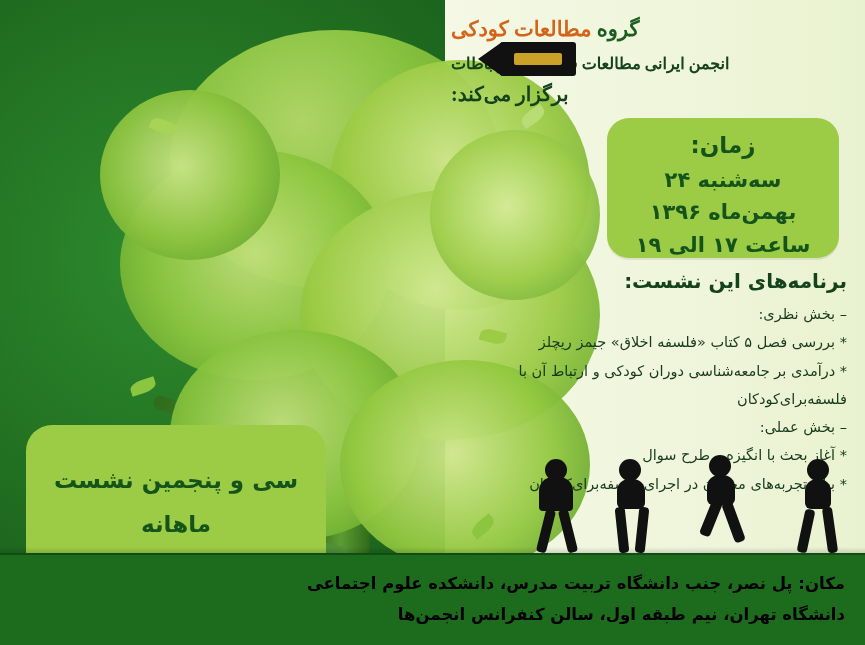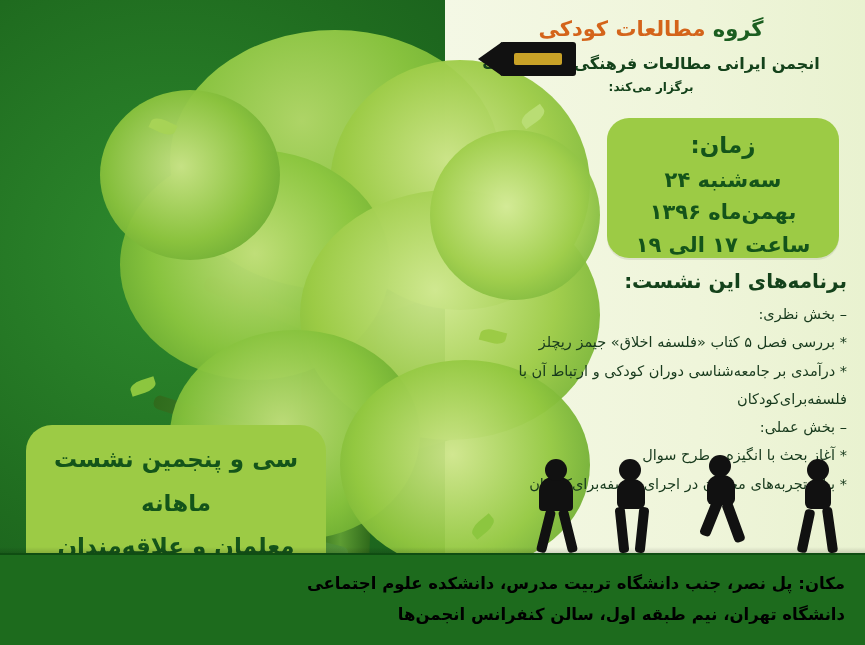--- a/index.html
+++ b/index.html
@@ -125,56 +125,57 @@
     position: absolute;
     left: 26px;
     top: 425px;
     width: 300px;
     height: 182px;
     background: #9ccb45;
     border-radius: 26px;
     color: #14541a;
     text-align: center;
     box-sizing: border-box;
-    padding: 13px 14px;
+    padding: 34px 14px;
   }
   .panel-title .tline {
     font-size: 23px;
     font-weight: bold;
     line-height: 1.9;
     direction: rtl;
   }
 
   
   .header {
     position: absolute;
     right: 14px;
     top: 14px;
     width: 400px;
-    text-align: center;
-    direction: rtl;
+    text-align: left;
+    direction: rtl;
+    font-family: Liberation Serif, serif;
   }
   .header .h1 {
     font-size: 21px;
     font-weight: bold;
     color: #1b5e20;
     line-height: 1.5;
   }
   .header .h1 .accent {
     color: #d4641a;
   }
   .header .h2 {
     font-size: 16px;
     font-weight: bold;
     color: #14421b;
     line-height: 1.7;
     margin-top: 4px;
   }
   .header .h3 {
-    font-size: 12px;
+    font-size: 20px;
     font-weight: bold;
     color: #14421b;
     line-height: 1.7;
   }
 
   
   .pencil {
     position: absolute;
     left: 478px;
     top: 42px;

